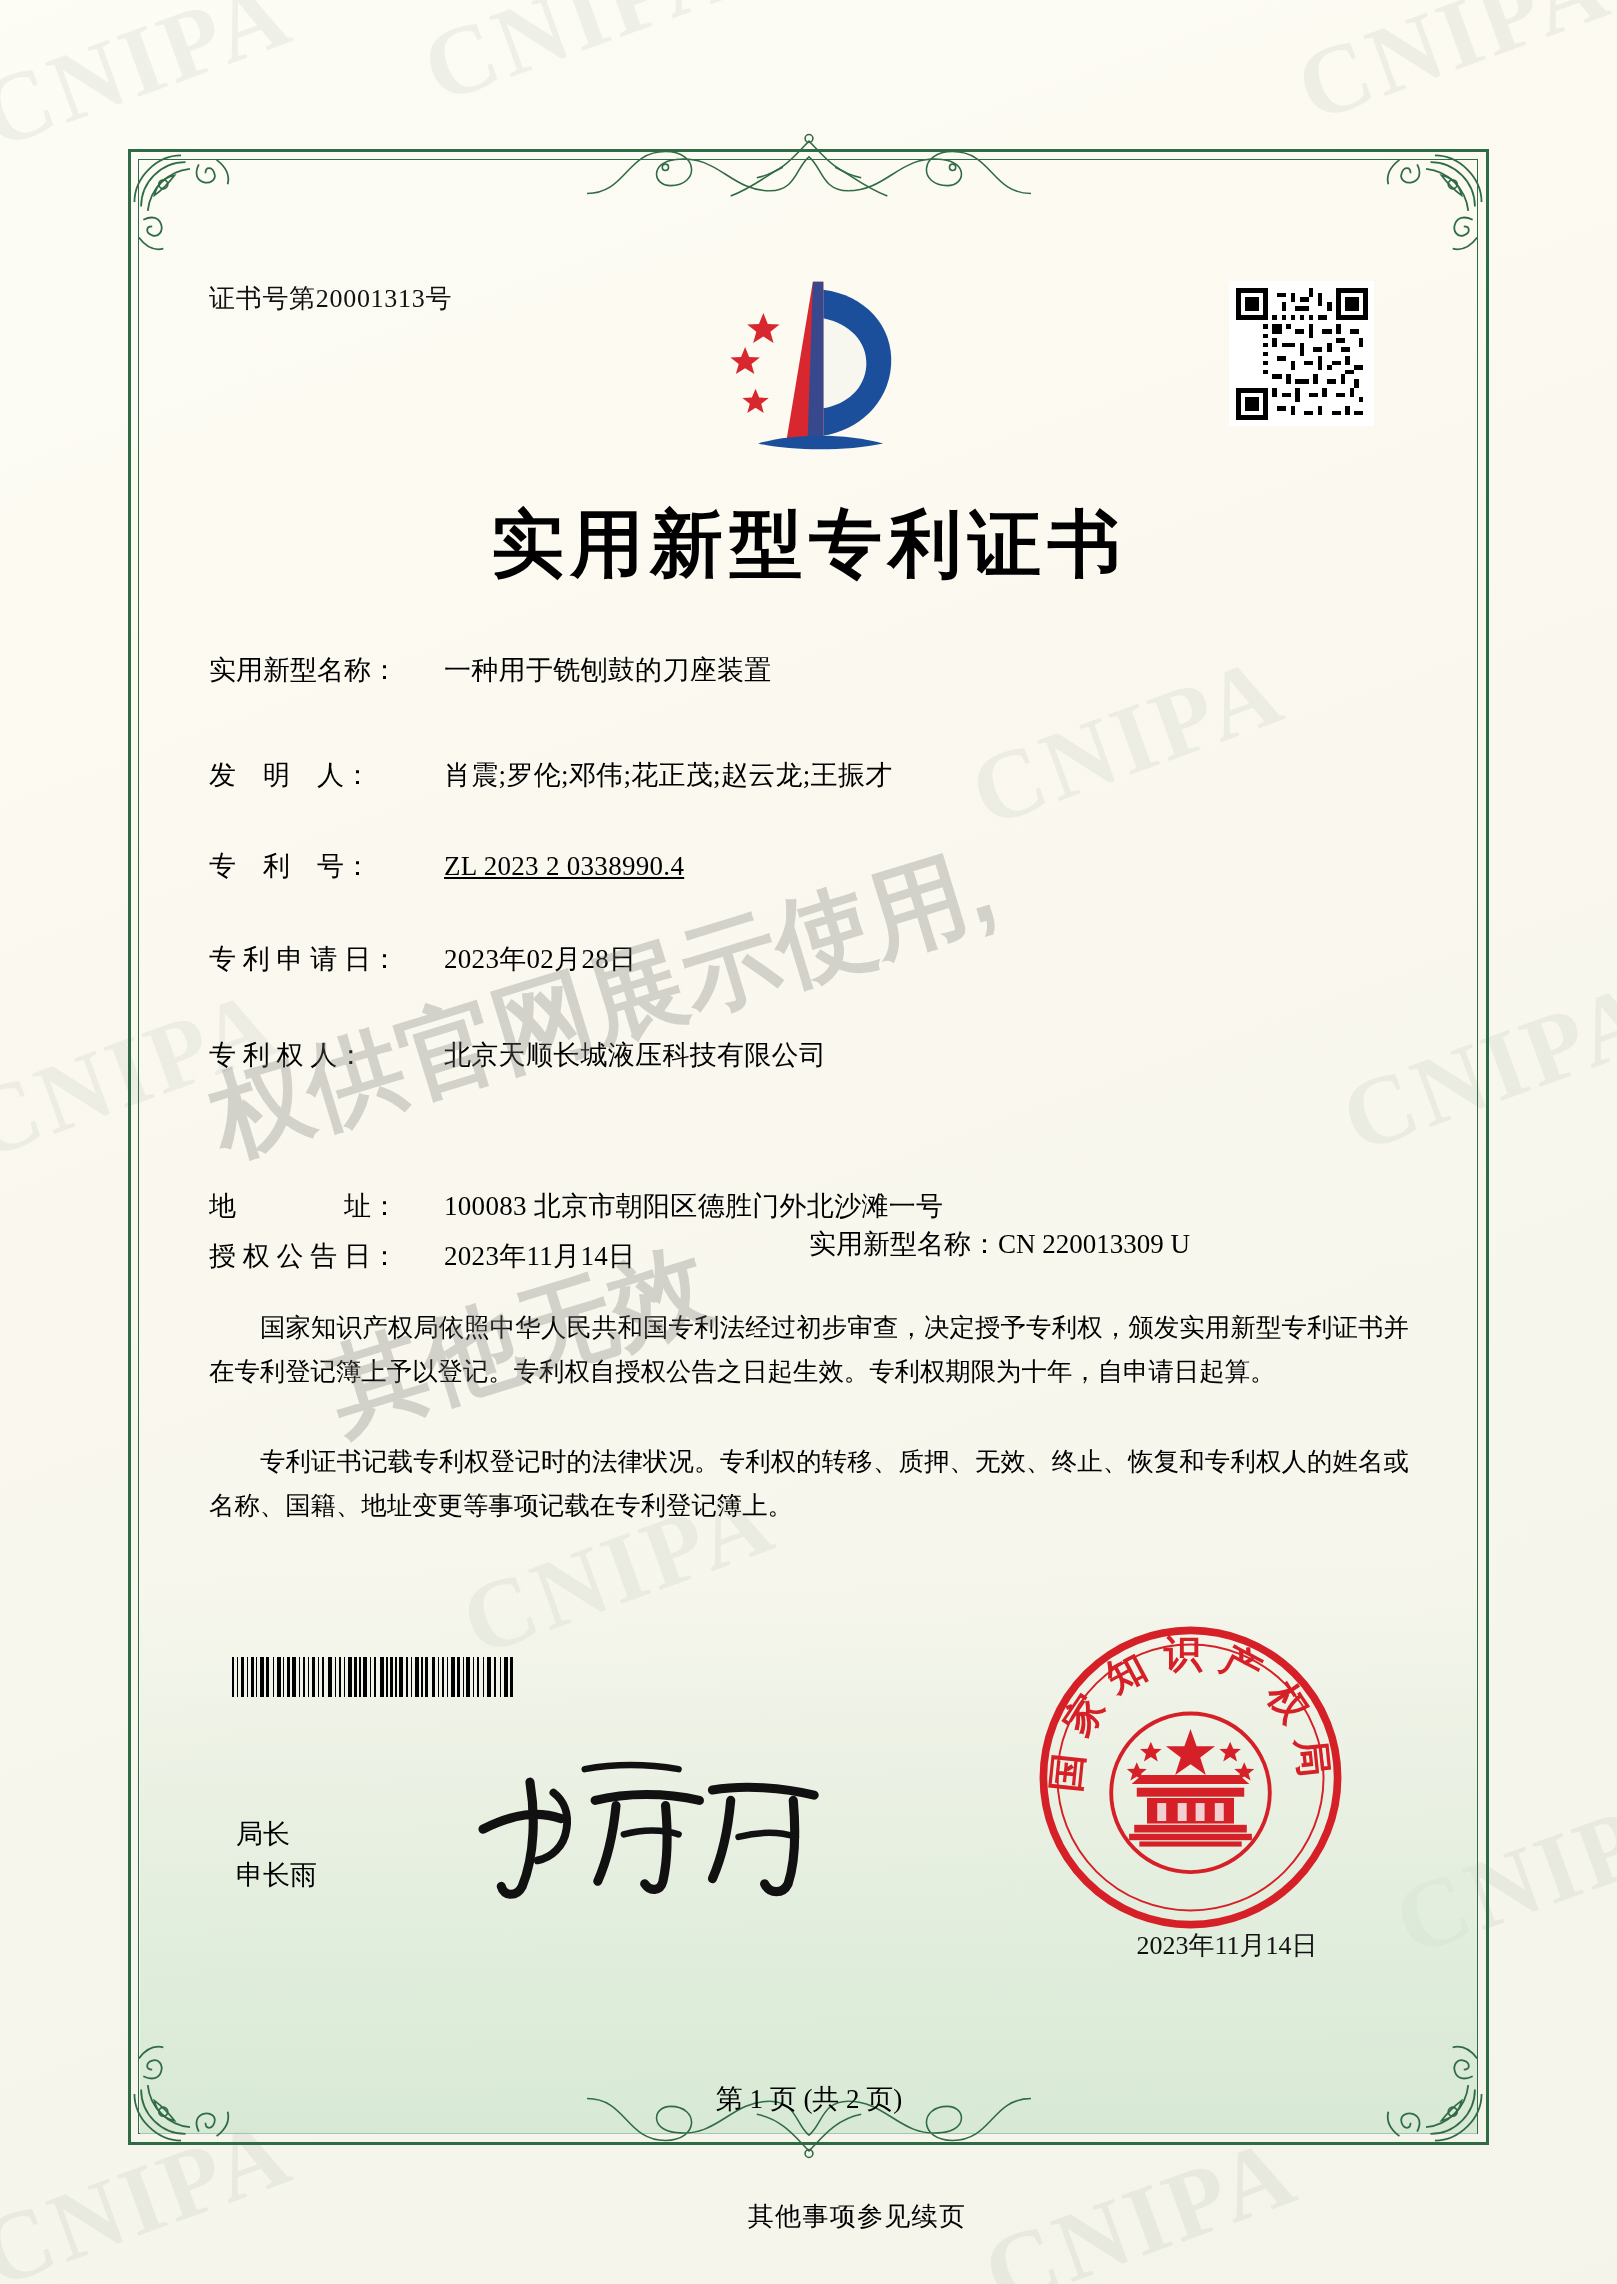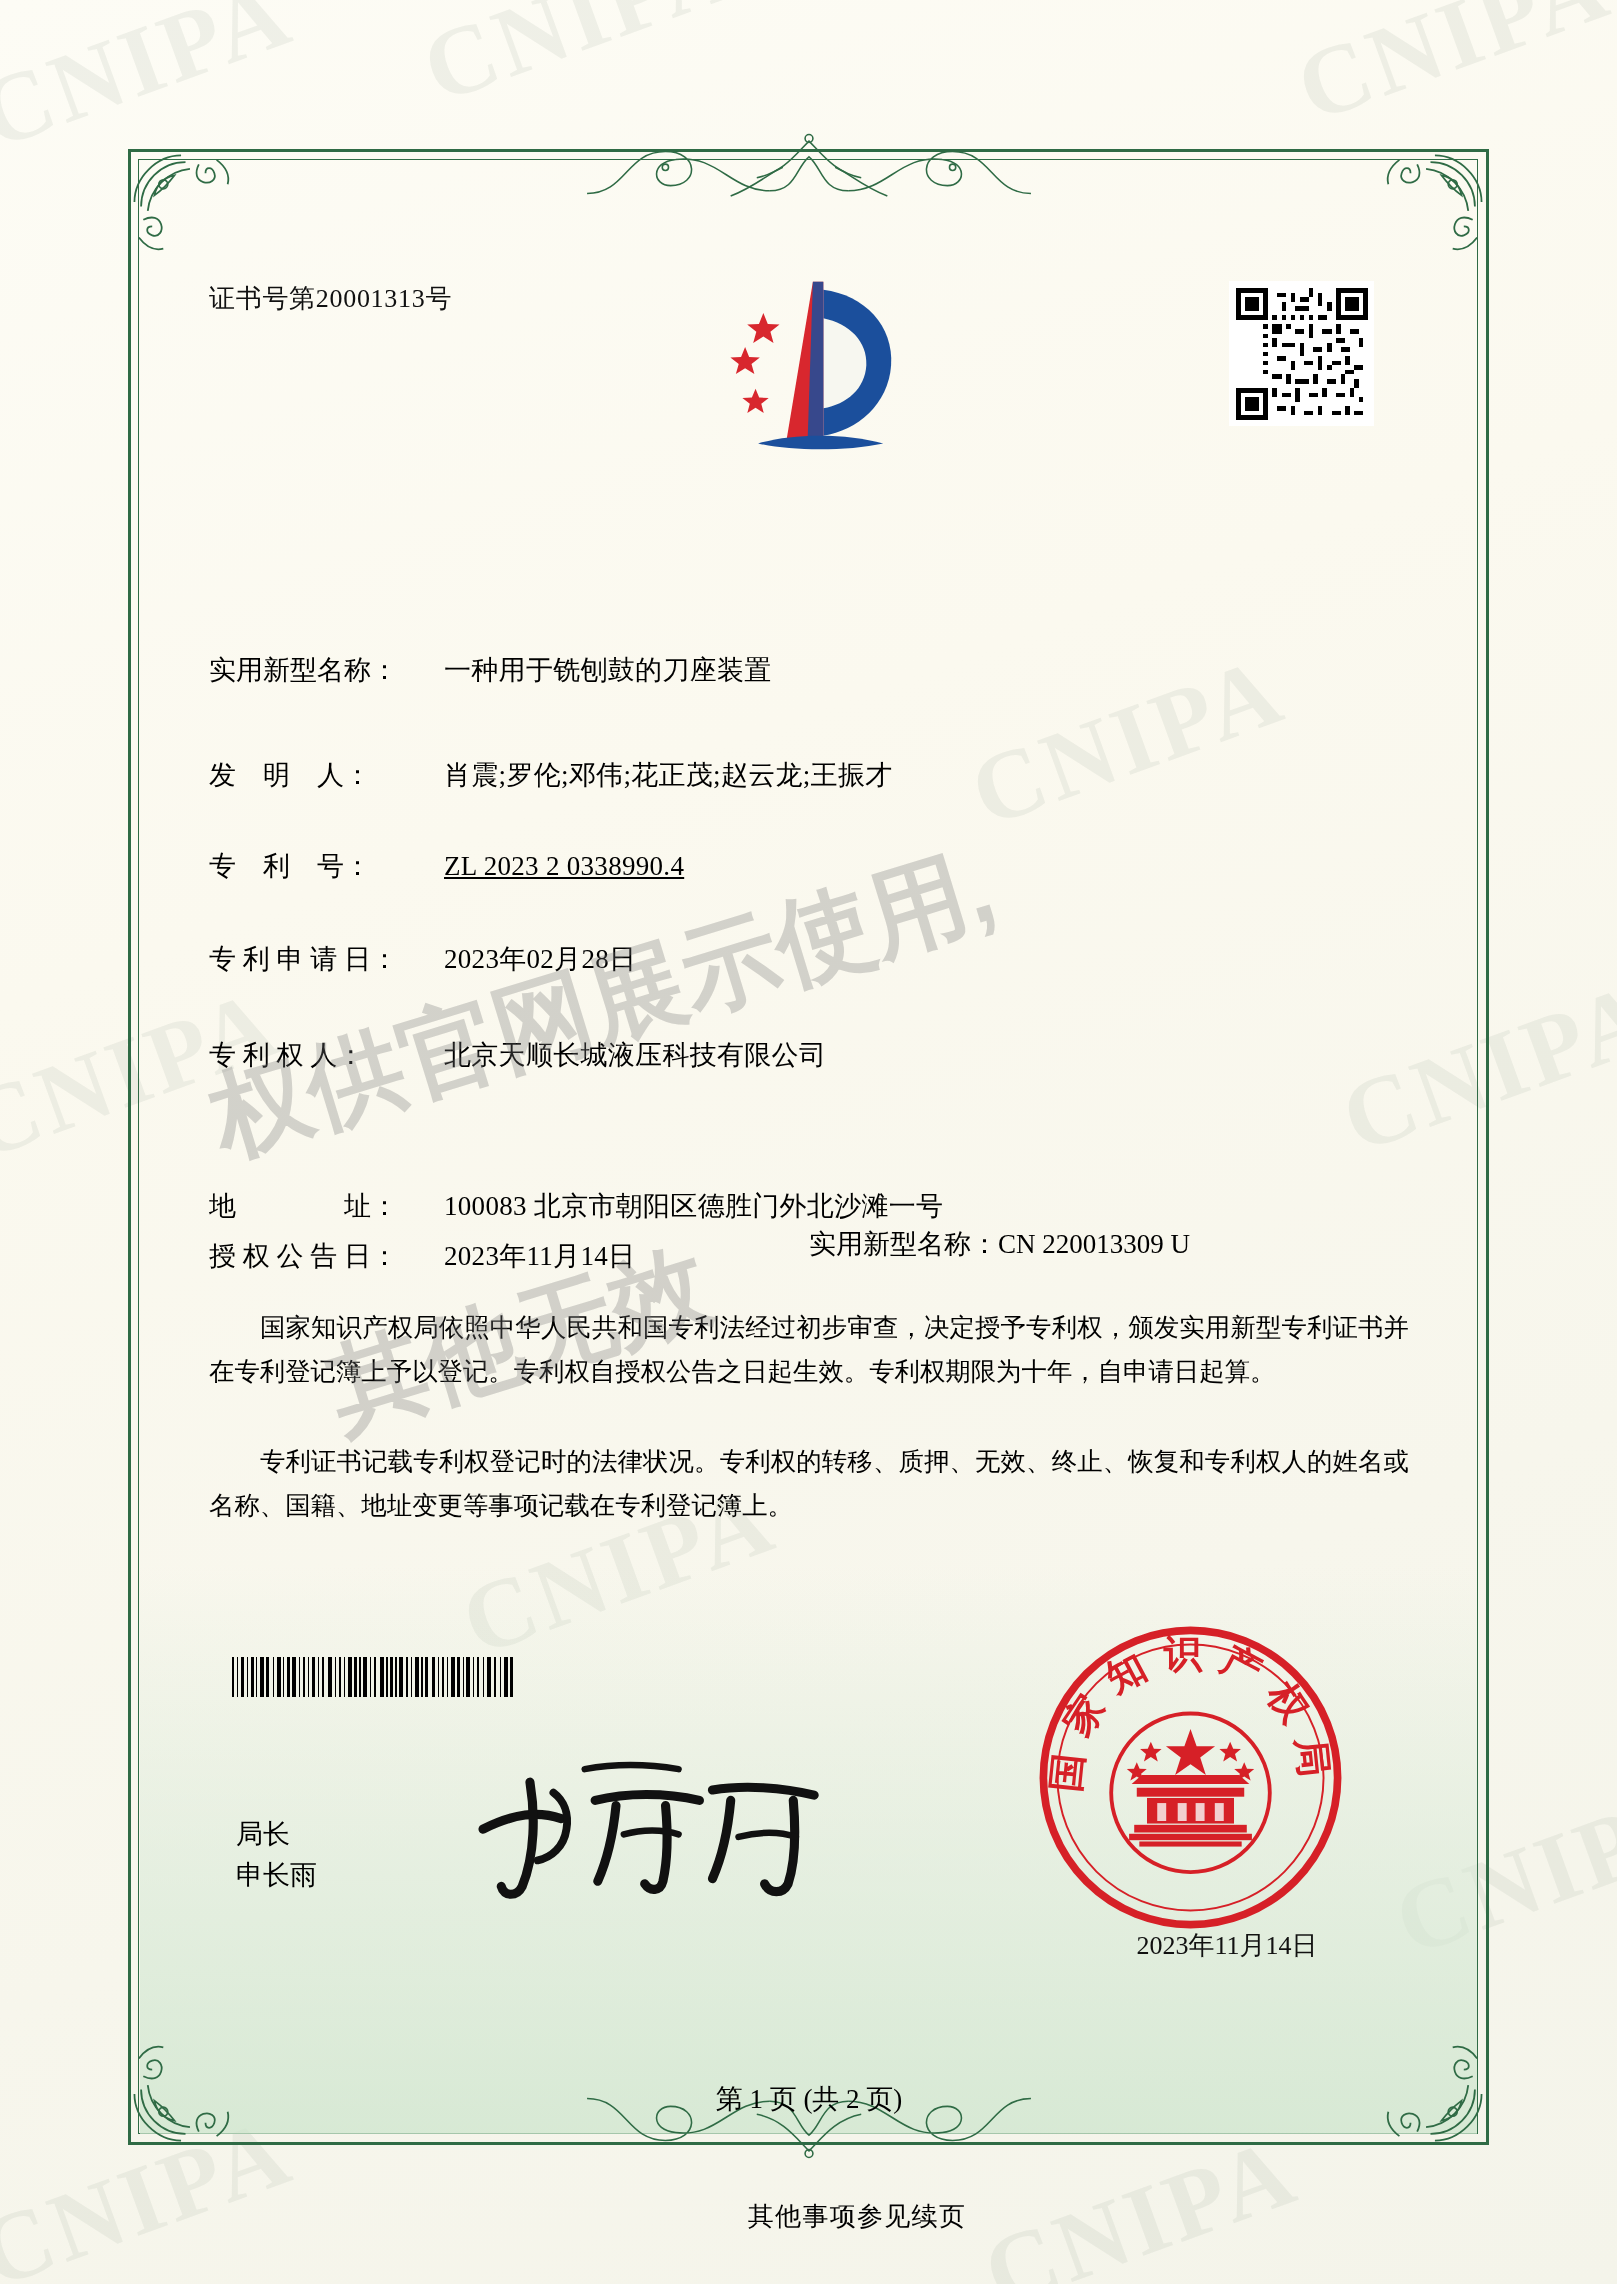--- a/index.html
+++ b/index.html
@@ -489,20 +489,21 @@
           <rect x="24" y="26" width="1" height="2"></rect>
         <rect x="26" y="27" width="2" height="1"></rect>
         <rect x="20" y="17" width="1" height="1"></rect>
           <rect x="22" y="11" width="2" height="1"></rect>
         <rect x="24" y="18" width="2" height="1"></rect>
           <rect x="19" y="6" width="1" height="1"></rect>
       </g>
     </svg>
   </div>
 
+  <div id="doc-title">实用新型专利证书</div>
 
   <div class="field" id="f-name">
     <span class="lbl">实用新型名称：</span><span class="val">一种用于铣刨鼓的刀座装置</span>
   </div>
   <div class="field" id="f-inventor">
     <span class="lbl">发　明　人：</span><span class="val">肖震;罗伦;邓伟;花正茂;赵云龙;王振才</span>
   </div>
   <div class="field" id="f-patentno">
     <span class="lbl">专　利　号：</span><span class="val">ZL 2023 2 0338990.4</span>
   </div>

